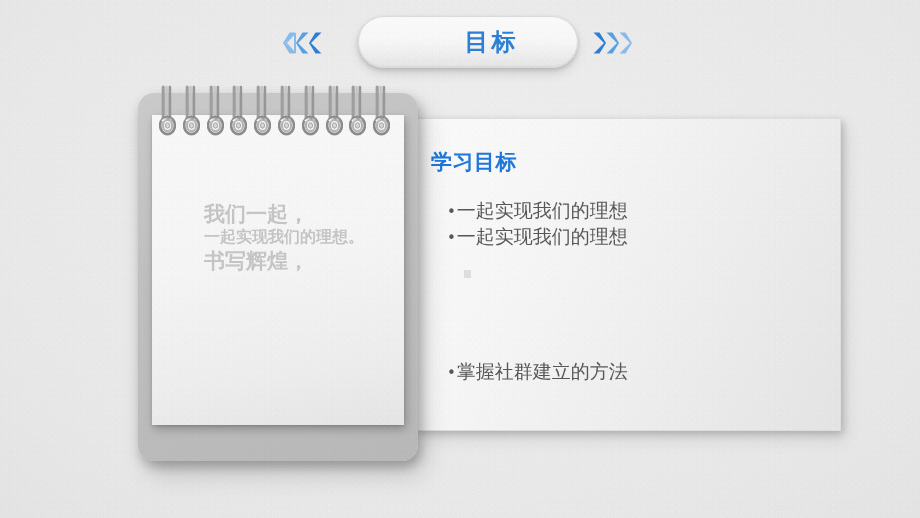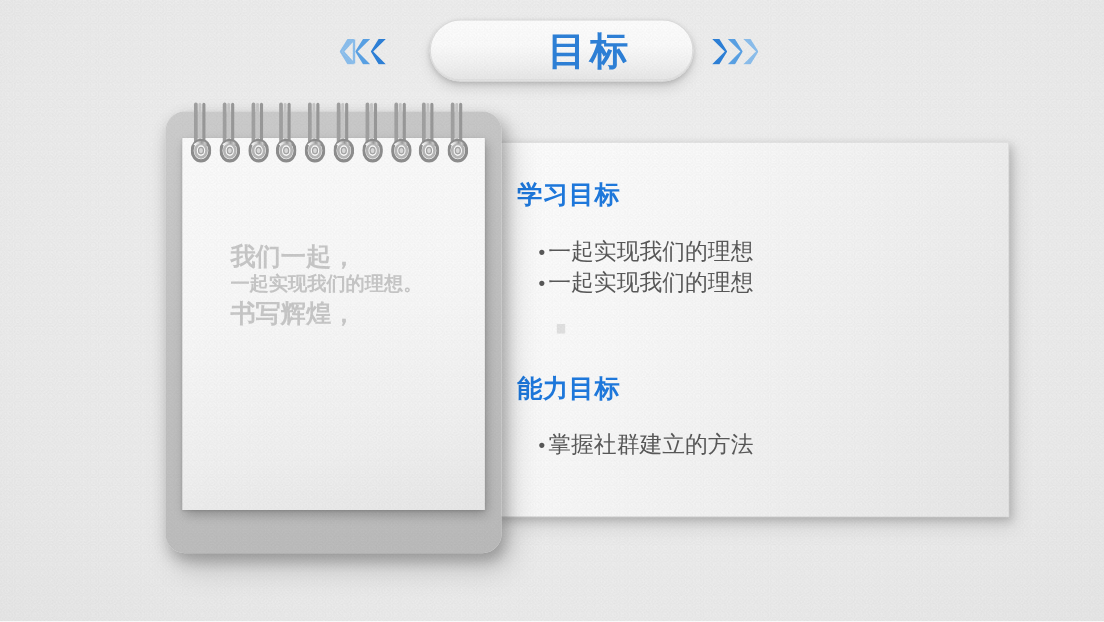--- a/index.html
+++ b/index.html
@@ -73,21 +73,21 @@
       inset 0 1px 0 rgba(255,255,255,0.95),
       inset 0 -1px 0 rgba(0,0,0,0.04);
     border: 1px solid #e0e0e0;
     box-sizing: border-box;
     display: flex;
     align-items: center;
     justify-content: center;
   }
 
   #title-text {
-    font-size: 32px;
+    font-size: 24px;
     font-weight: bold;
     color: #2e82da;
     letter-spacing: 3px;
     line-height: 1;
     padding-left: 3px;
     margin-left: 44px;
   }
 
   
   #notepad {
@@ -119,20 +119,21 @@
     position: absolute;
     left: 40px;
     top: 86px;
     width: 186px;
   }
   .np-line {
     color: #c9c9c9;
     font-weight: bold;
     line-height: 1.26;
     white-space: nowrap;
+    margin-left: 12px;
   }
   .np-big   { font-size: 21px; }
   .np-small { font-size: 16px; }
 
   
   #rings {
     position: absolute;
     left: 14px;
     top: -8px;
     width: 252px;
@@ -268,21 +269,20 @@
           <span>一起实现我们的理想</span>
         </div>
         <div class="bullet">
           <span class="dot">•</span>
           <span>一起实现我们的理想</span>
         </div>
       </div>
 
       <div id="stray-marker"></div>
 
-      <div class="sec-title" id="sec2-title">能力目标</div>
 
       <div class="bullets" id="sec2-bullets">
         <div class="bullet">
           <span class="dot">•</span>
           <span>掌握社群建立的方法</span>
         </div>
       </div>
 
     </div>
   </div>

